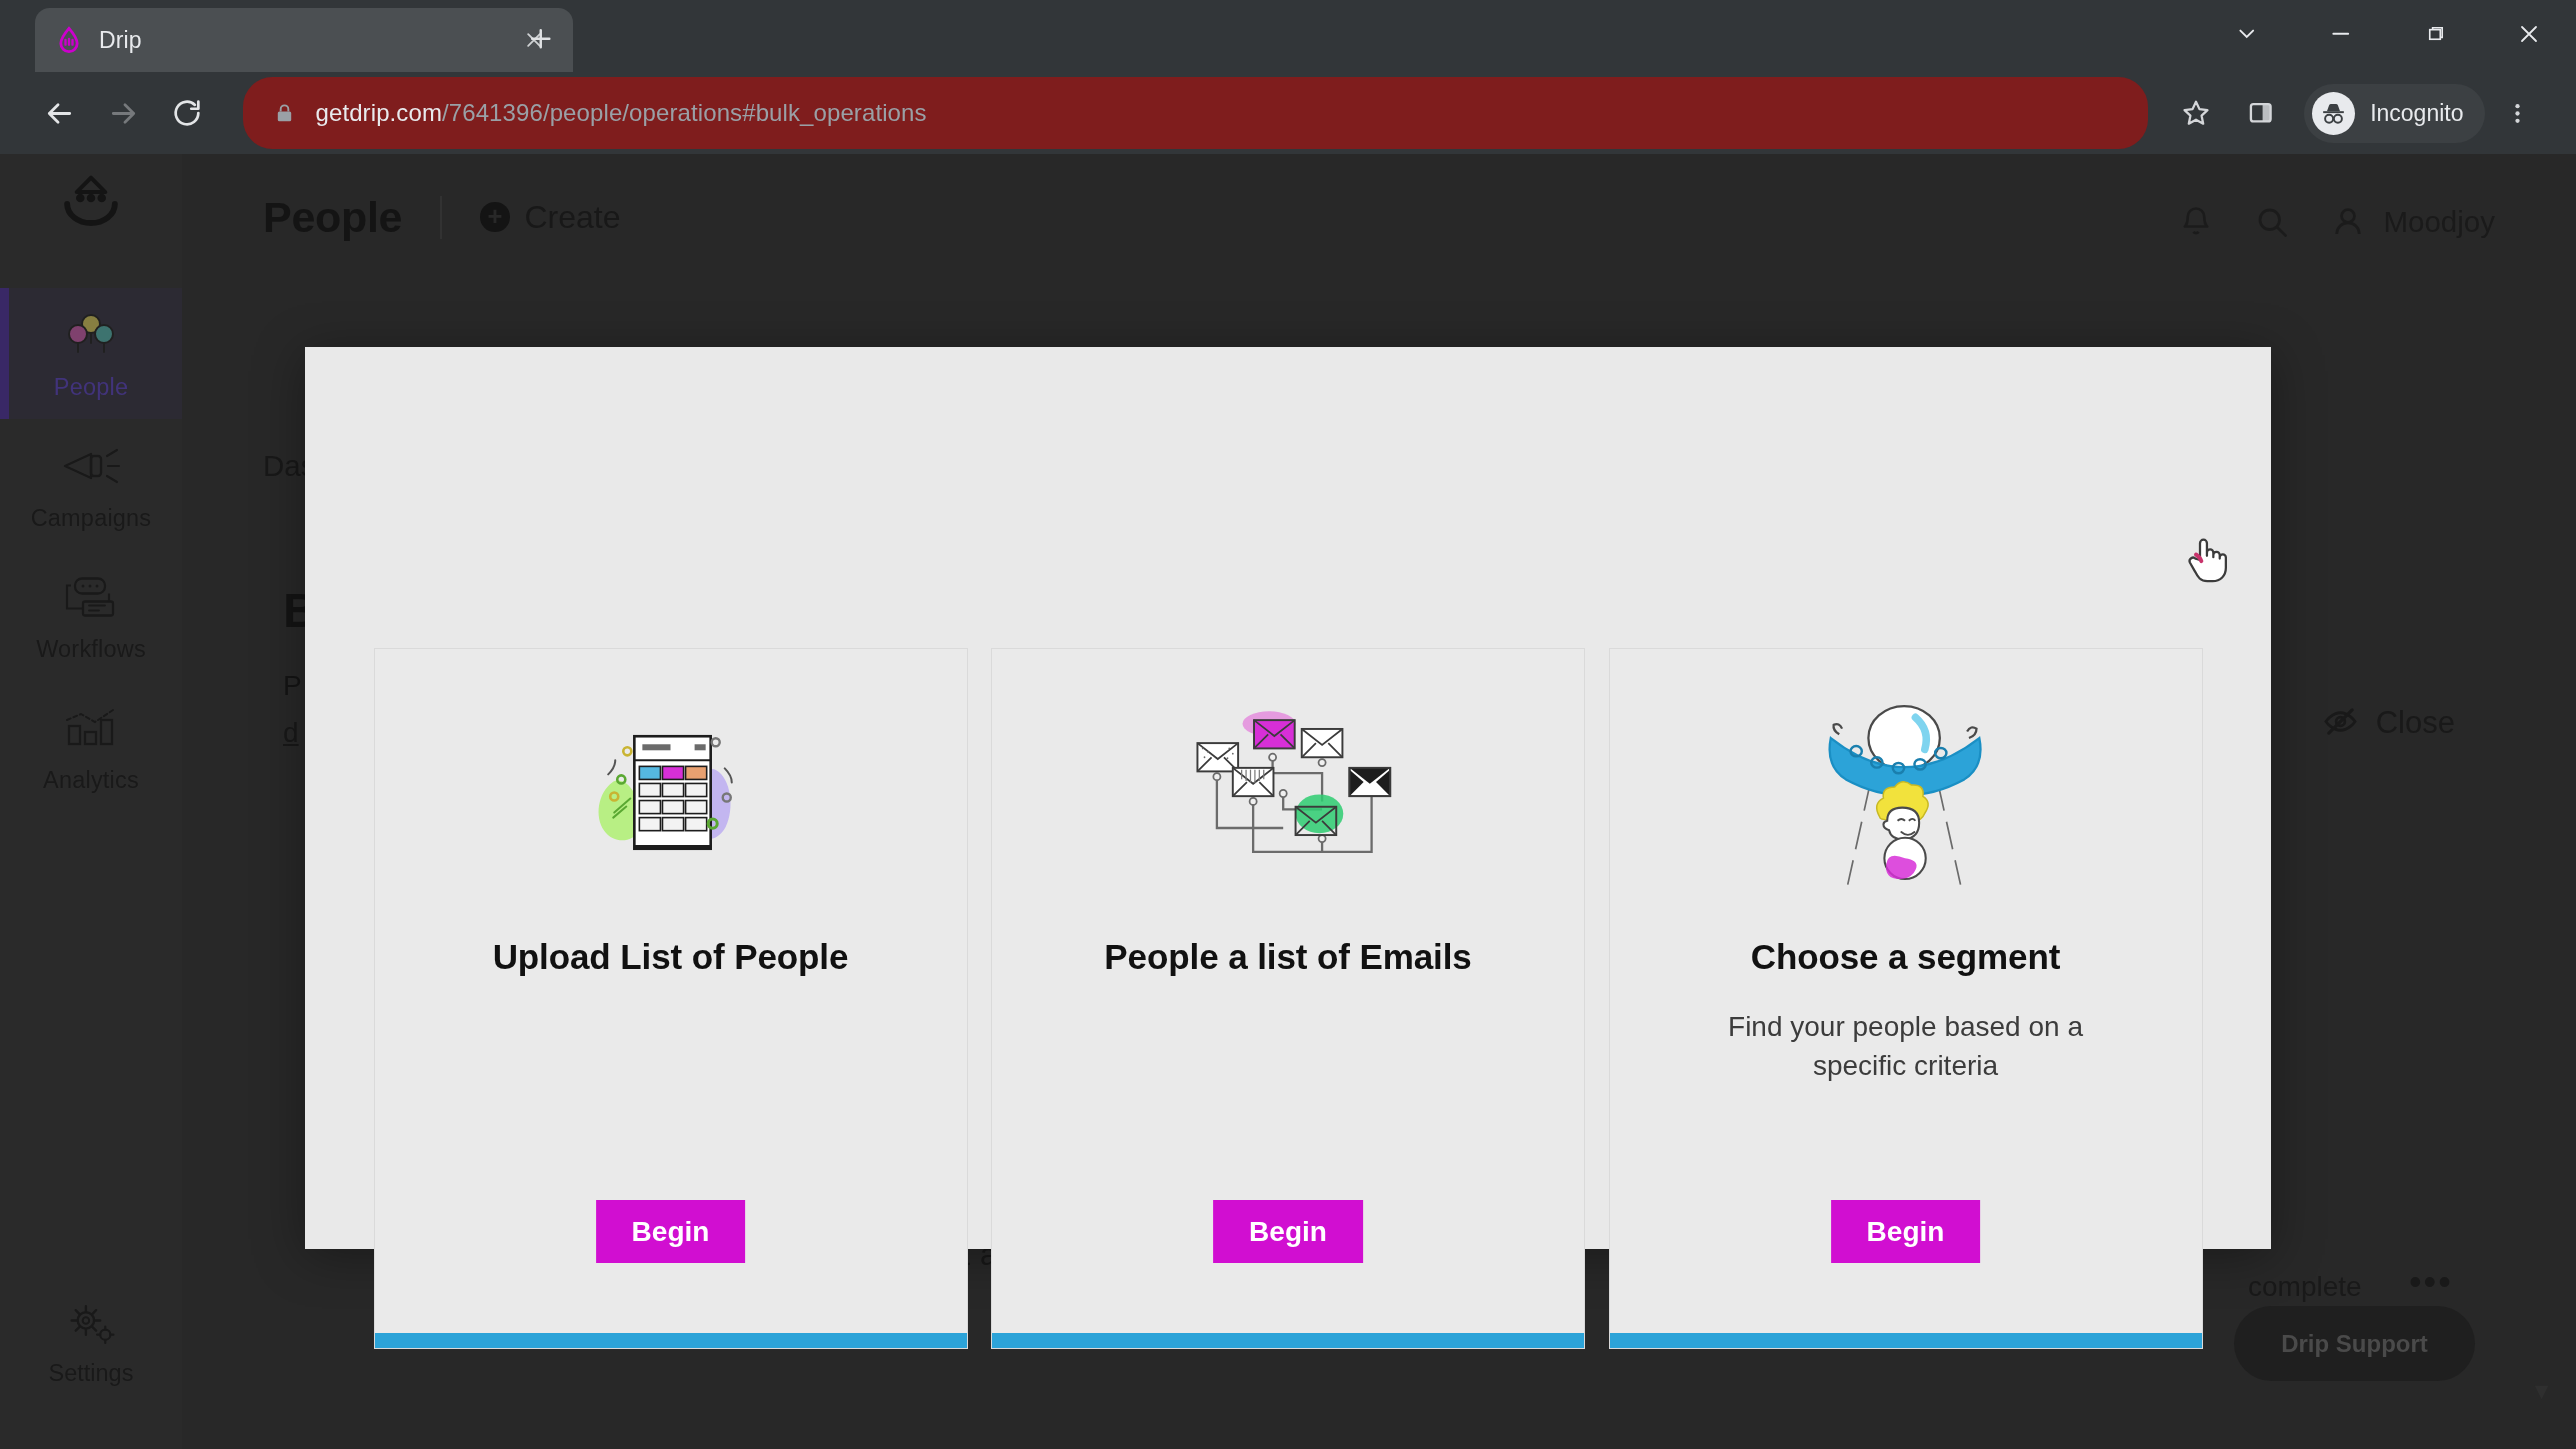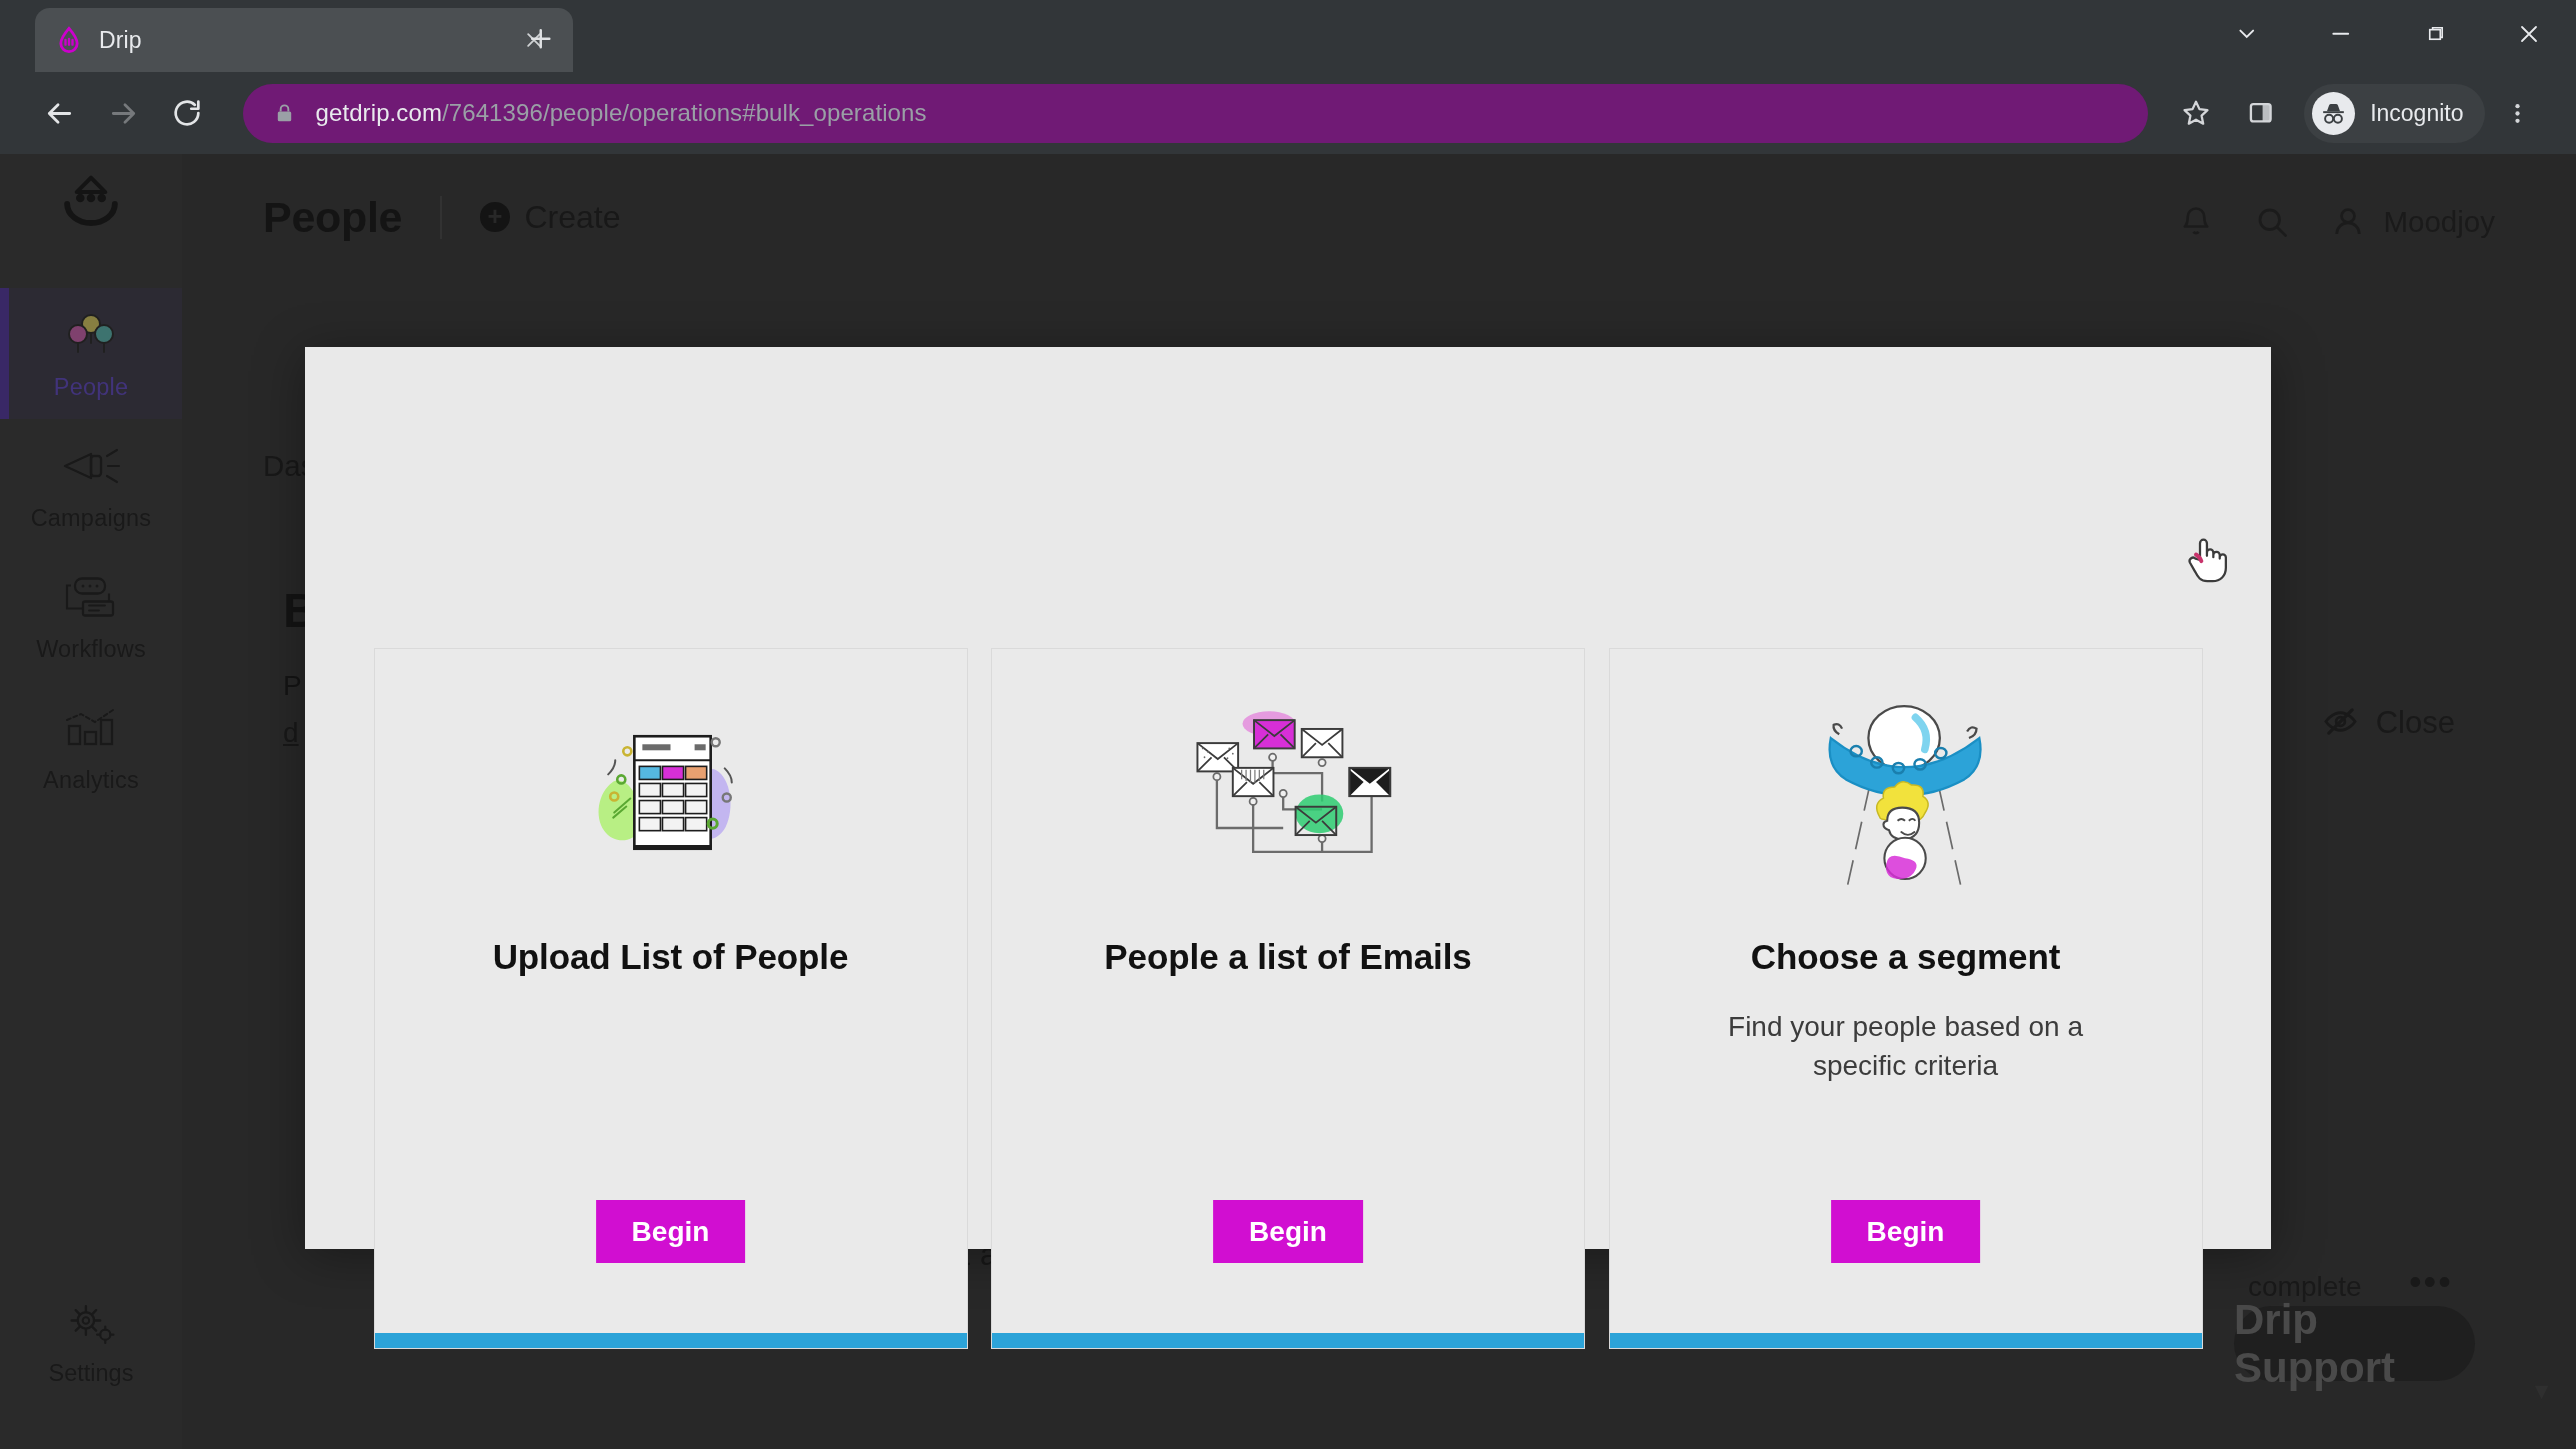--- a/index.html
+++ b/index.html
@@ -99,22 +99,22 @@
     width: 64px; height: 64px;
     display: flex; align-items: center; justify-content: center;
     color: #c9cccf;
     border-radius: 50%;
     flex: 0 0 64px;
   }
   .nav-btn.disabled { color: #6e7275; }
 
   .omnibox {
     flex: 1;
-    height: 59px;
-    background: #701a75;
+    height: 72px;
+    background: #7f1d1d;
     border-radius: 29.5px;
     display: flex;
     align-items: center;
     margin: 0 16px 0 24px;
     padding: 0 29.5px;
     min-width: 0;
   }
   .lock-icon { flex: 0 0 24px; margin-right: 19px; display: flex; align-items: center; }
   .url-text {
     font-size: 24px;
@@ -332,21 +332,21 @@
   }
 
   .support-btn {
     position: absolute;
     right: 101px; bottom: 68px;
     width: 241px; height: 75px;
     background: #1f1f1f;
     border-radius: 38px;
     display: flex; align-items: center; justify-content: center;
     color: #4a4a4a;
-    font-size: 42px;
+    font-size: 24px;
     font-weight: bold;
     z-index: 45;
   }
   .scroll-caret {
     position: absolute;
     right: 23px; bottom: 44px;
     color: #2f2f2f;
     font-size: 23px;
     z-index: 45;
   }

